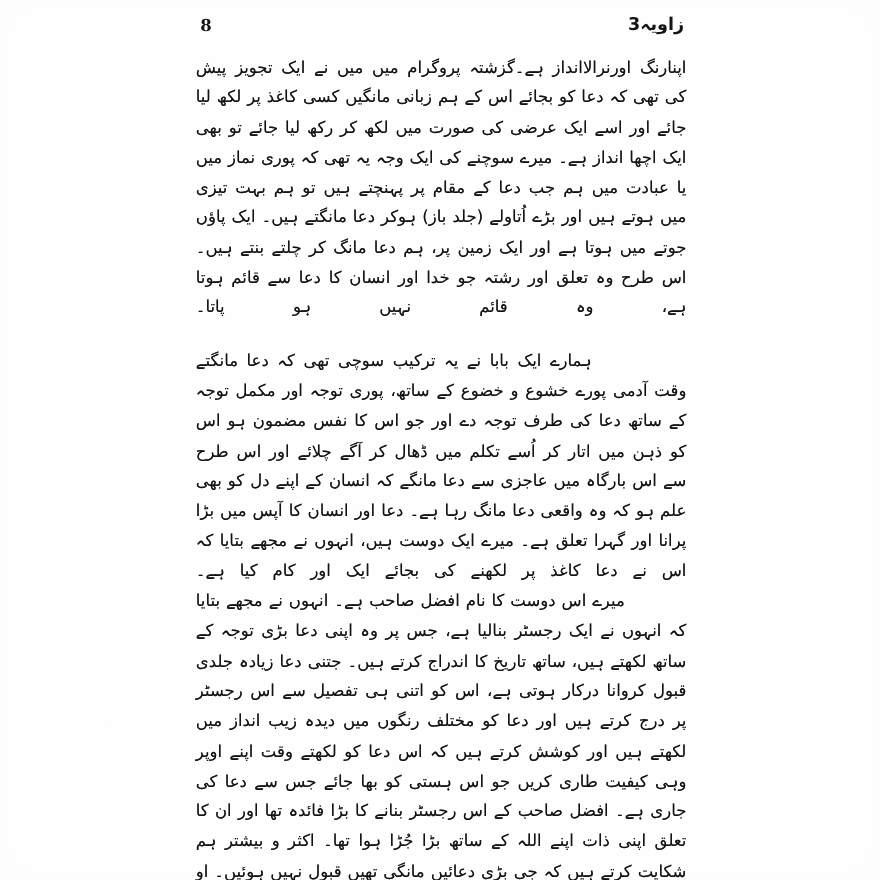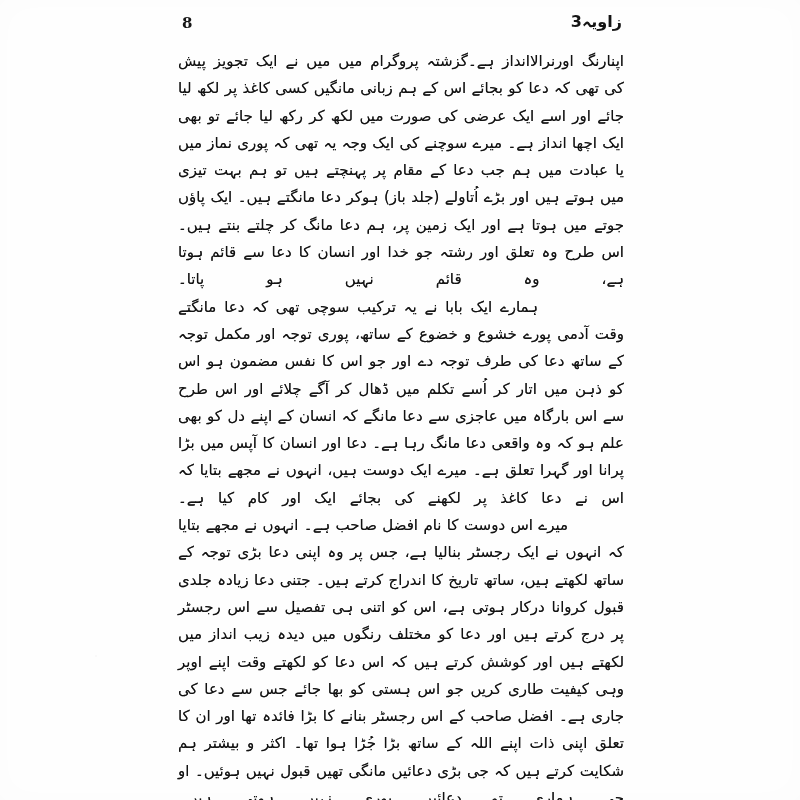--- a/index.html
+++ b/index.html
@@ -82,20 +82,21 @@
     line-height: 27.3px;
     color: #121212;
     margin: 0 0 0 0;
     word-spacing: 0.5px;
     letter-spacing: -0.1px;
     
     text-shadow: 0 0 0.35px rgba(0,0,0,0.55);
   }
   .para.indented {
     text-indent: 86px;
+    margin-top: 21px;
   }
   .para.indent-small {
     text-indent: 56px;
   }
   .para:last-child {
     text-align-last: right;
   }
   .para.ragged-last {
     text-align-last: right;
   }

